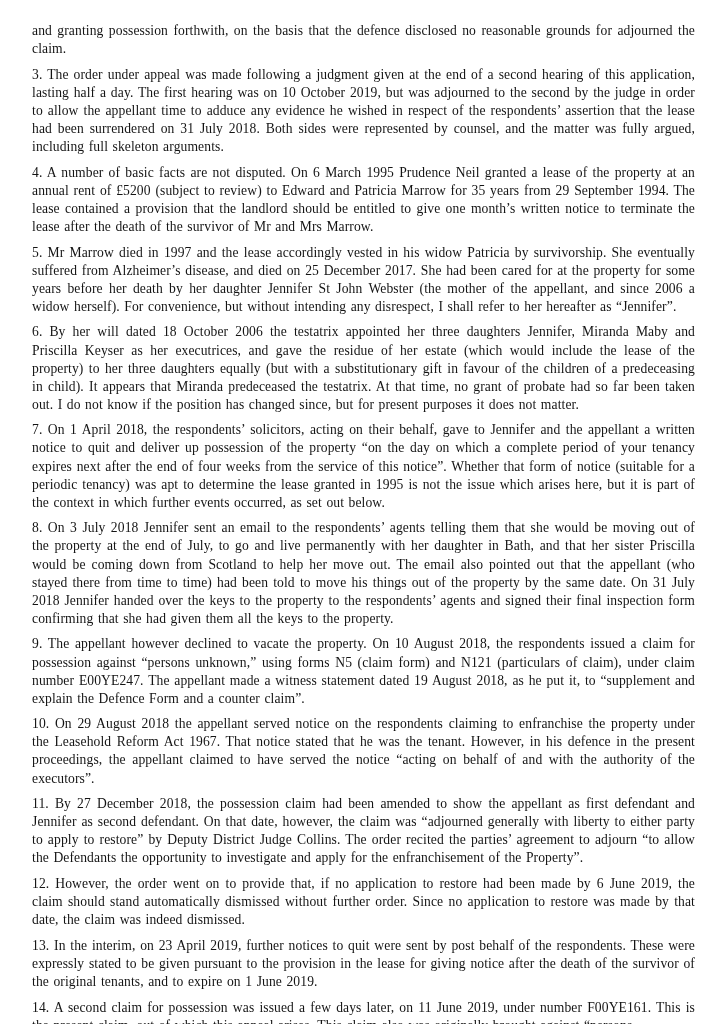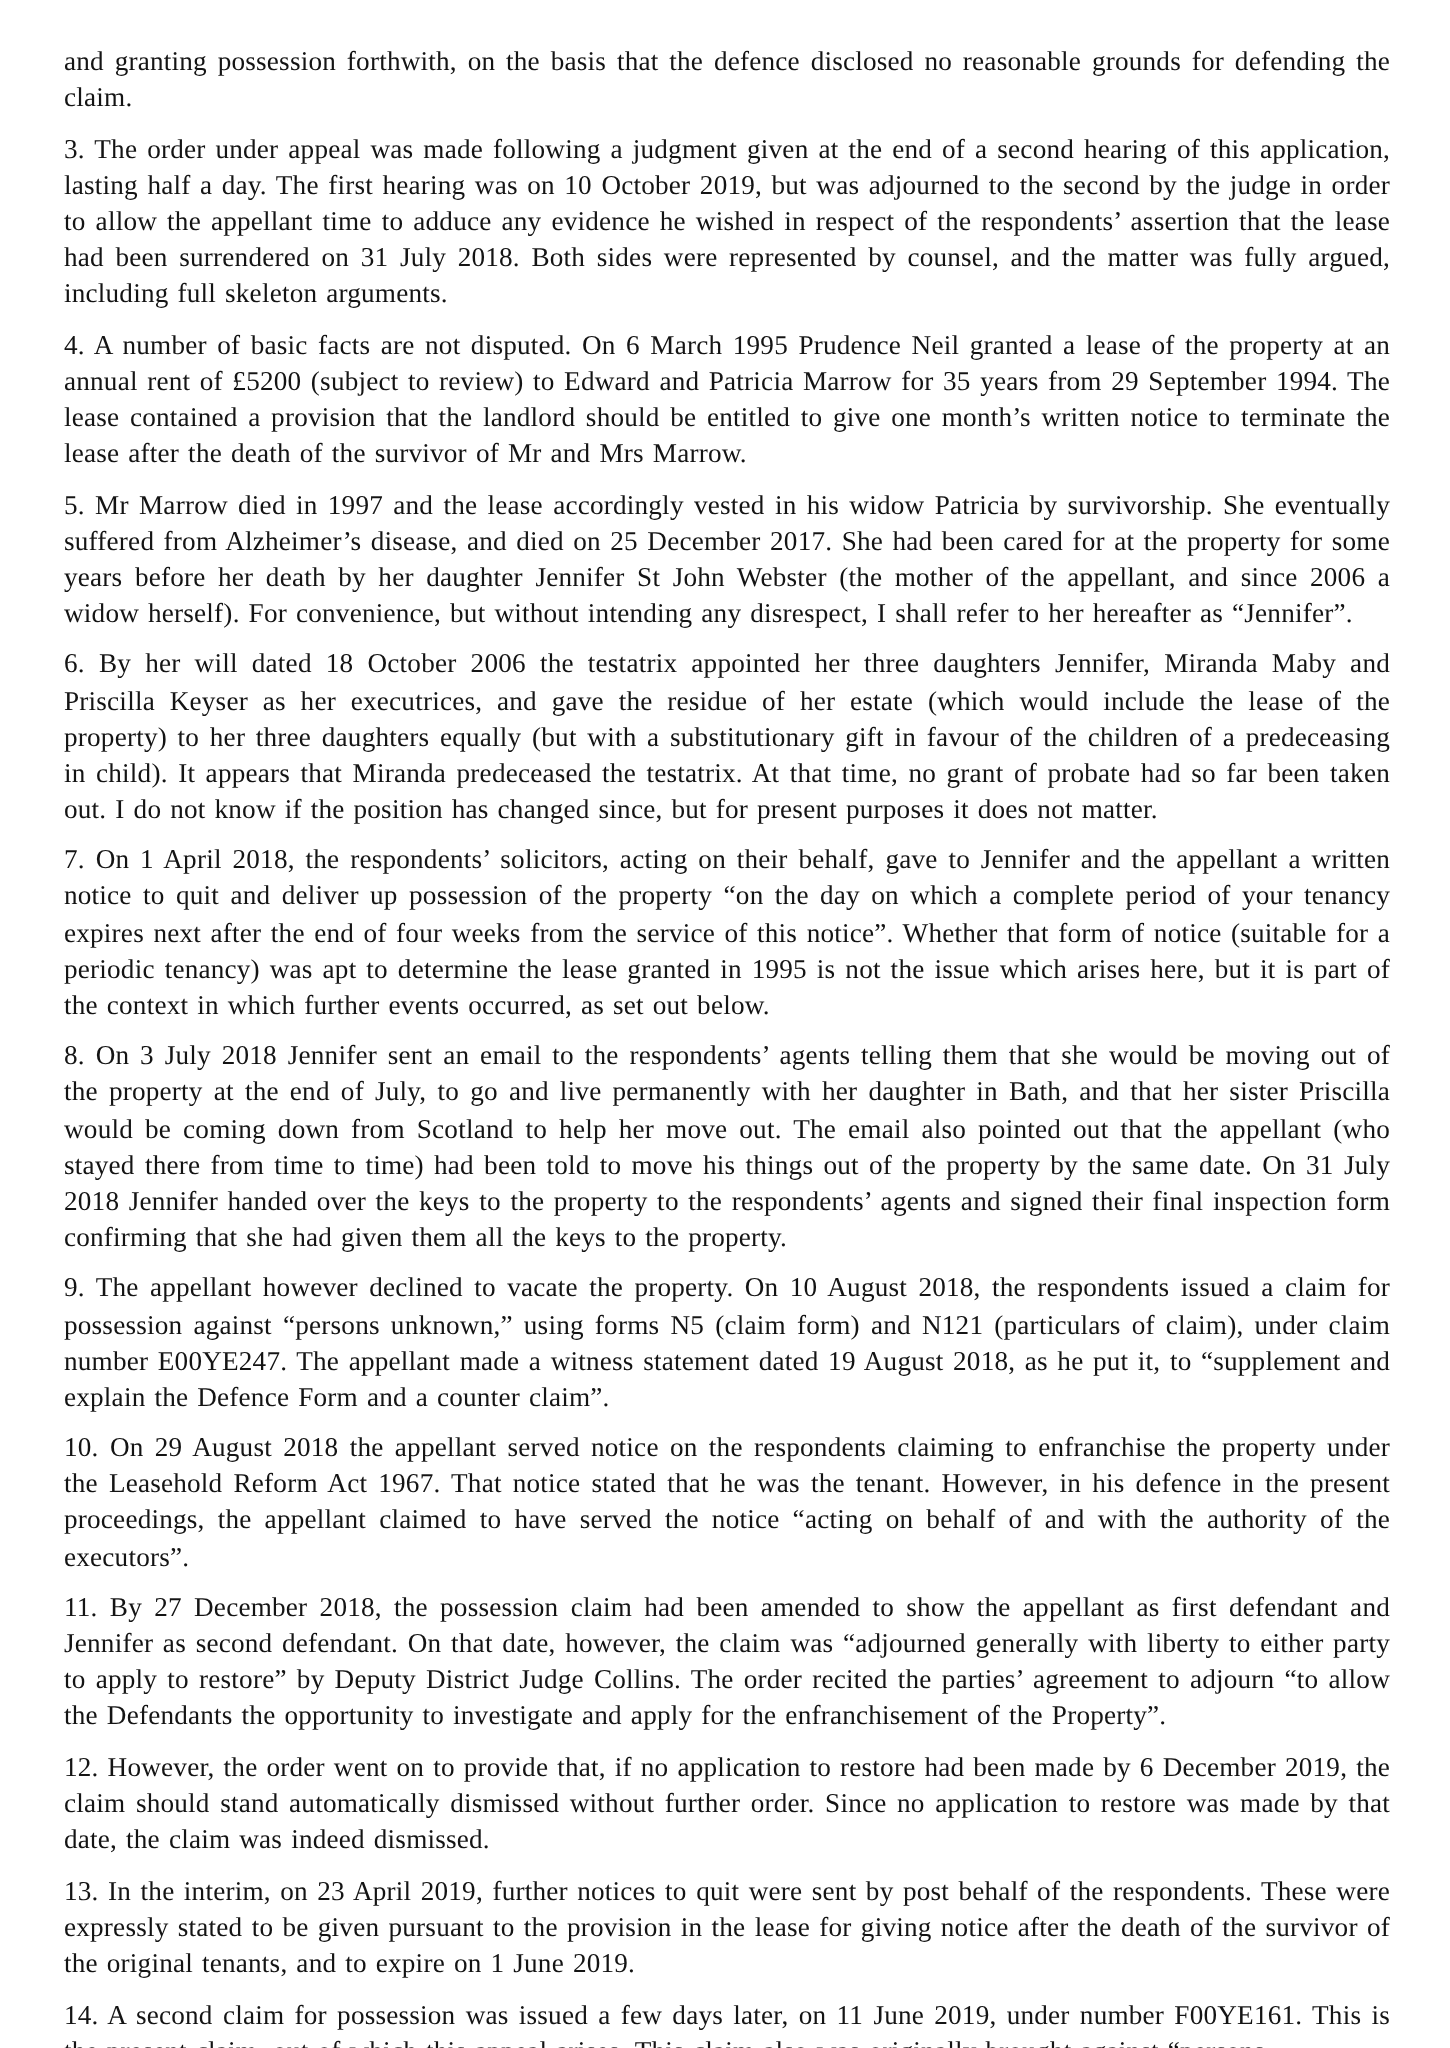--- a/index.html
+++ b/index.html
@@ -28,26 +28,26 @@
     text-justify: inter-word;
     color: #141414;
     letter-spacing: 0.1px;
     word-spacing: 1px;
   }
 </style>
 </head>
 <body>
 
 <div class="page">
-  <p>and granting possession forthwith, on the basis that the defence disclosed no reasonable grounds for defending the claim.</p>
+  <p>and granting possession forthwith, on the basis that the defence disclosed no reasonable grounds for adjourned the claim.</p>
   <p>3. The order under appeal was made following a judgment given at the end of a second hearing of this application, lasting half a day. The first hearing was on 10 October 2019, but was adjourned to the second by the judge in order to allow the appellant time to adduce any evidence he wished in respect of the respondents’ assertion that the lease had been surrendered on 31 July 2018. Both sides were represented by counsel, and the matter was fully argued, including full skeleton arguments.</p>
   <p>4. A number of basic facts are not disputed. On 6 March 1995 Prudence Neil granted a lease of the property at an annual rent of £5200 (subject to review) to Edward and Patricia Marrow for 35 years from 29 September 1994. The lease contained a provision that the landlord should be entitled to give one month’s written notice to terminate the lease after the death of the survivor of Mr and Mrs Marrow.</p>
   <p>5. Mr Marrow died in 1997 and the lease accordingly vested in his widow Patricia by survivorship. She eventually suffered from Alzheimer’s disease, and died on 25 December 2017. She had been cared for at the property for some years before her death by her daughter Jennifer St John Webster (the mother of the appellant, and since 2006 a widow herself). For convenience, but without intending any disrespect, I shall refer to her hereafter as “Jennifer”.</p>
   <p>6. By her will dated 18 October 2006 the testatrix appointed her three daughters Jennifer, Miranda Maby and Priscilla Keyser as her executrices, and gave the residue of her estate (which would include the lease of the property) to her three daughters equally (but with a substitutionary gift in favour of the children of a predeceasing in child). It appears that Miranda predeceased the testatrix. At that time, no grant of probate had so far been taken out. I do not know if the position has changed since, but for present purposes it does not matter.</p>
   <p>7. On 1 April 2018, the respondents’ solicitors, acting on their behalf, gave to Jennifer and the appellant a written notice to quit and deliver up possession of the property “on the day on which a complete period of your tenancy expires next after the end of four weeks from the service of this notice”. Whether that form of notice (suitable for a periodic tenancy) was apt to determine the lease granted in 1995 is not the issue which arises here, but it is part of the context in which further events occurred, as set out below.</p>
   <p>8. On 3 July 2018 Jennifer sent an email to the respondents’ agents telling them that she would be moving out of the property at the end of July, to go and live permanently with her daughter in Bath, and that her sister Priscilla would be coming down from Scotland to help her move out. The email also pointed out that the appellant (who stayed there from time to time) had been told to move his things out of the property by the same date. On 31 July 2018 Jennifer handed over the keys to the property to the respondents’ agents and signed their final inspection form confirming that she had given them all the keys to the property.</p>
   <p>9. The appellant however declined to vacate the property. On 10 August 2018, the respondents issued a claim for possession against “persons unknown,” using forms N5 (claim form) and N121 (particulars of claim), under claim number E00YE247. The appellant made a witness statement dated 19 August 2018, as he put it, to “supplement and explain the Defence Form and a counter claim”.</p>
   <p>10. On 29 August 2018 the appellant served notice on the respondents claiming to enfranchise the property under the Leasehold Reform Act 1967. That notice stated that he was the tenant. However, in his defence in the present proceedings, the appellant claimed to have served the notice “acting on behalf of and with the authority of the executors”.</p>
   <p>11. By 27 December 2018, the possession claim had been amended to show the appellant as first defendant and Jennifer as second defendant. On that date, however, the claim was “adjourned generally with liberty to either party to apply to restore” by Deputy District Judge Collins. The order recited the parties’ agreement to adjourn “to allow the Defendants the opportunity to investigate and apply for the enfranchisement of the Property”.</p>
-  <p>12. However, the order went on to provide that, if no application to restore had been made by 6 December 2019, the claim should stand automatically dismissed without further order. Since no application to restore was made by that date, the claim was indeed dismissed.</p>
+  <p>12. However, the order went on to provide that, if no application to restore had been made by 6 June 2019, the claim should stand automatically dismissed without further order. Since no application to restore was made by that date, the claim was indeed dismissed.</p>
   <p>13. In the interim, on 23 April 2019, further notices to quit were sent by post behalf of the respondents. These were expressly stated to be given pursuant to the provision in the lease for giving notice after the death of the survivor of the original tenants, and to expire on 1 June 2019.</p>
   <p>14. A second claim for possession was issued a few days later, on 11 June 2019, under number F00YE161. This is the present claim, out of which this appeal arises. This claim also was originally brought against “persons</p>
 </div>
 
 </body></html>

